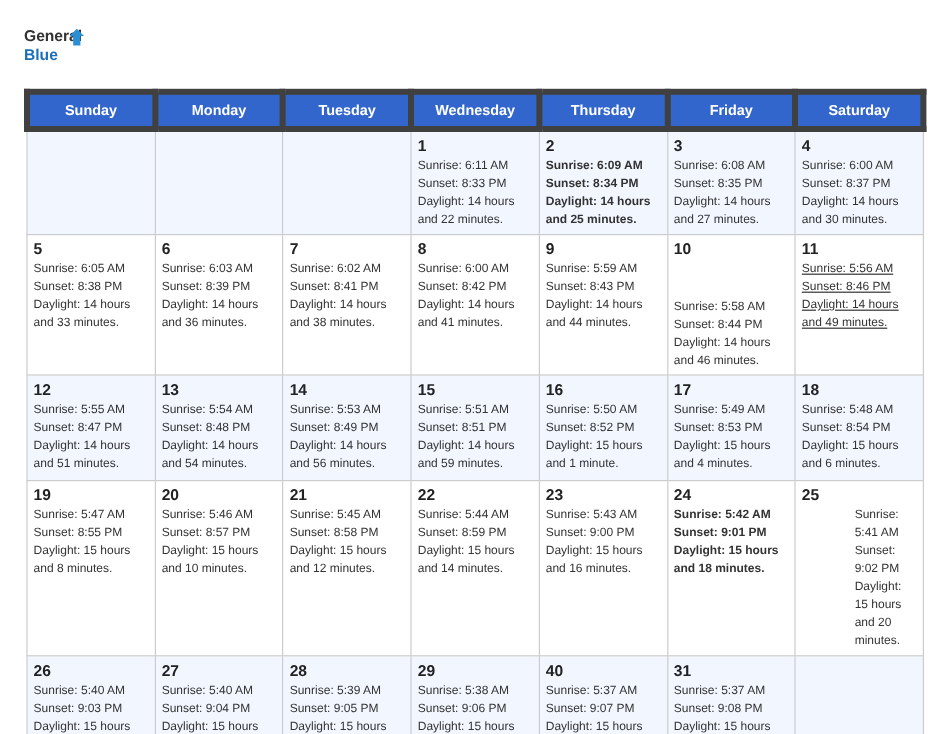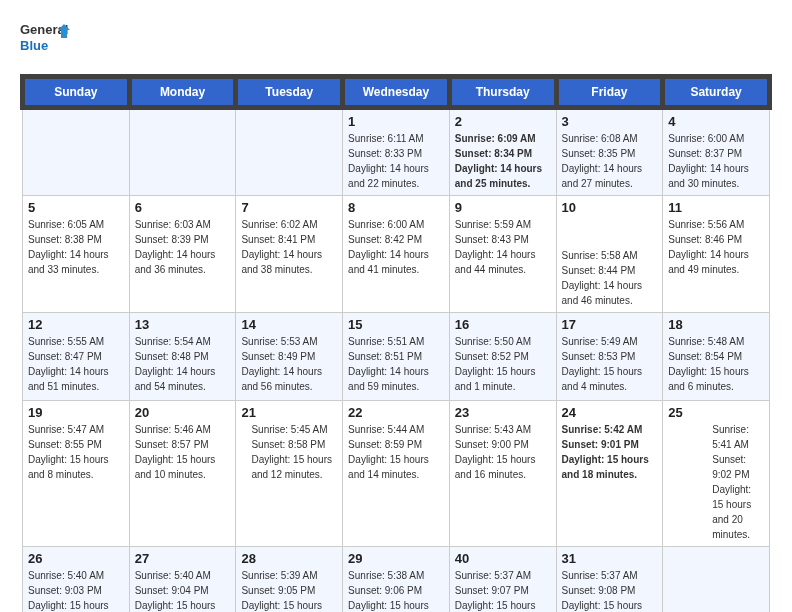--- a/index.html
+++ b/index.html
@@ -178,21 +178,21 @@
         </td>
         <td>
           <span class="day-number">10</span>
           <div class="cell-text" style="white-space: pre-line; margin-top: 33px;">Sunrise: 5:58 AM
 Sunset: 8:44 PM
 Daylight: 14 hours
 and 46 minutes.</div>
         </td>
         <td>
           <span class="day-number">11</span>
-          <div class="cell-text" style="white-space: pre-line;">Sunrise: 5:56 AM
+          <div class="cell-text" style="white-space: pre-line; text-decoration: underline;">Sunrise: 5:56 AM
 Sunset: 8:46 PM
 Daylight: 14 hours
 and 49 minutes.</div>
         </td>
       </tr>
       <tr>
         <td>
           <span class="day-number">12</span>
           <div class="cell-text" style="white-space: pre-line;">Sunrise: 5:55 AM
 Sunset: 8:47 PM
@@ -252,21 +252,21 @@
         </td>
         <td>
           <span class="day-number">20</span>
           <div class="cell-text" style="white-space: pre-line;">Sunrise: 5:46 AM
 Sunset: 8:57 PM
 Daylight: 15 hours
 and 10 minutes.</div>
         </td>
         <td>
           <span class="day-number">21</span>
-          <div class="cell-text" style="white-space: pre-line; margin-left: 10px;">Sunrise: 5:45 AM
+          <div class="cell-text" style="white-space: pre-line;">Sunrise: 5:45 AM
 Sunset: 8:58 PM
 Daylight: 15 hours
 and 12 minutes.</div>
         </td>
         <td>
           <span class="day-number">22</span>
           <div class="cell-text" style="white-space: pre-line;">Sunrise: 5:44 AM
 Sunset: 8:59 PM
 Daylight: 15 hours
 and 14 minutes.</div>

